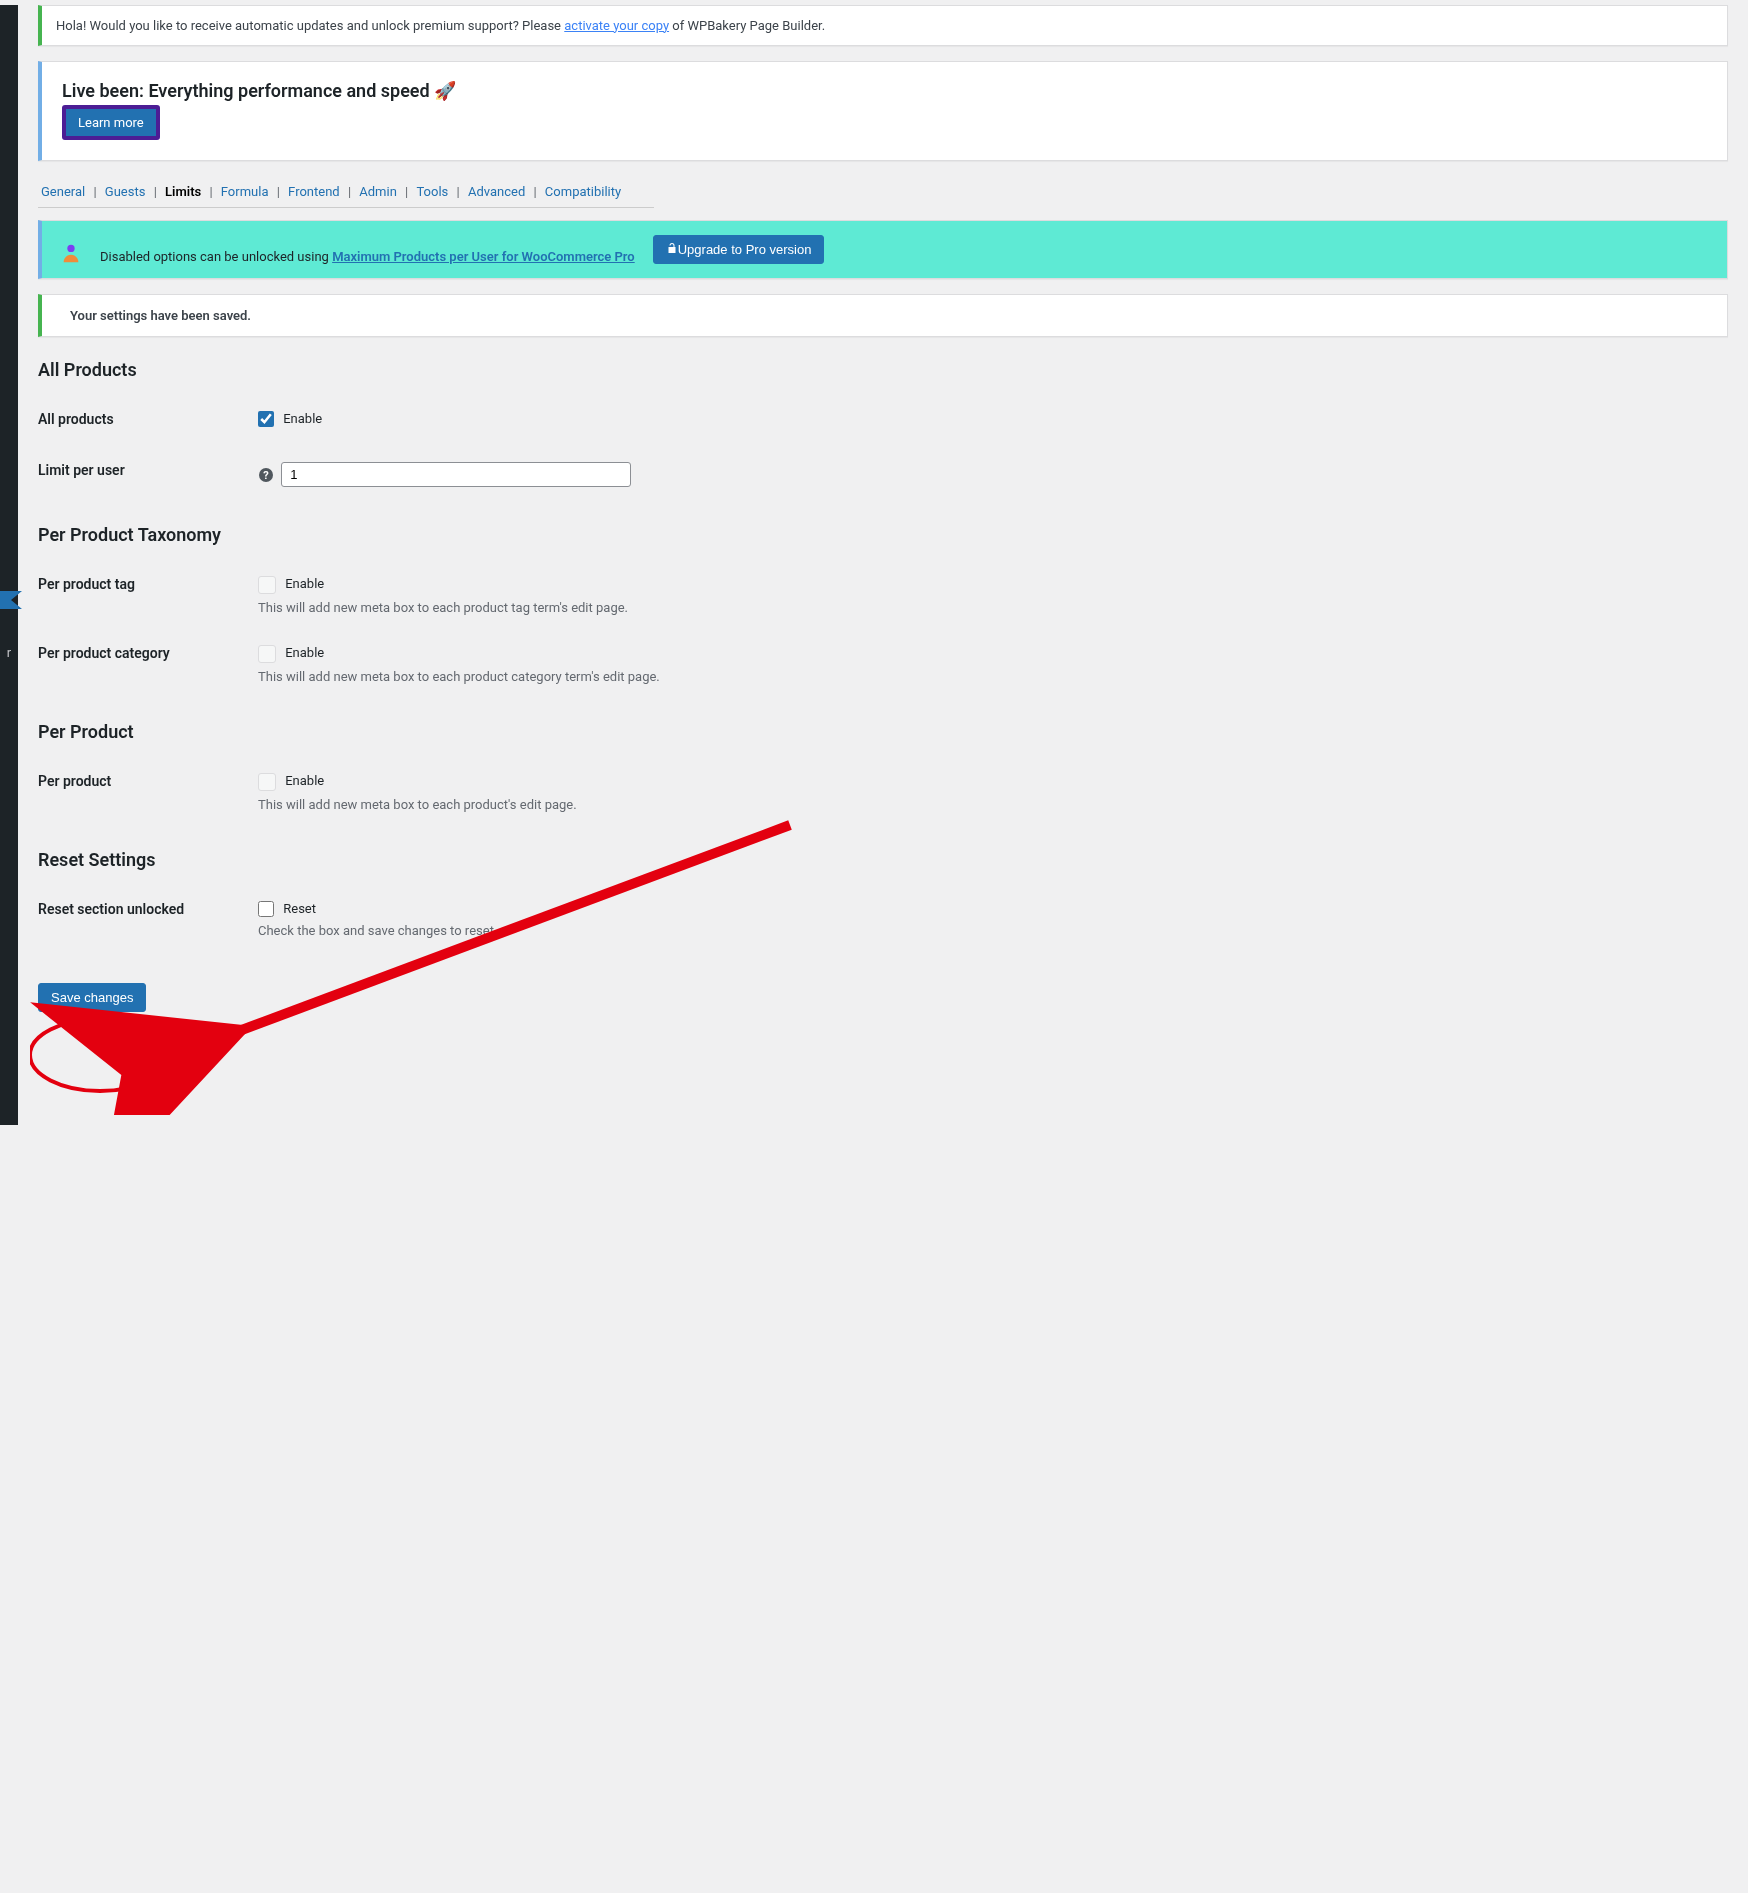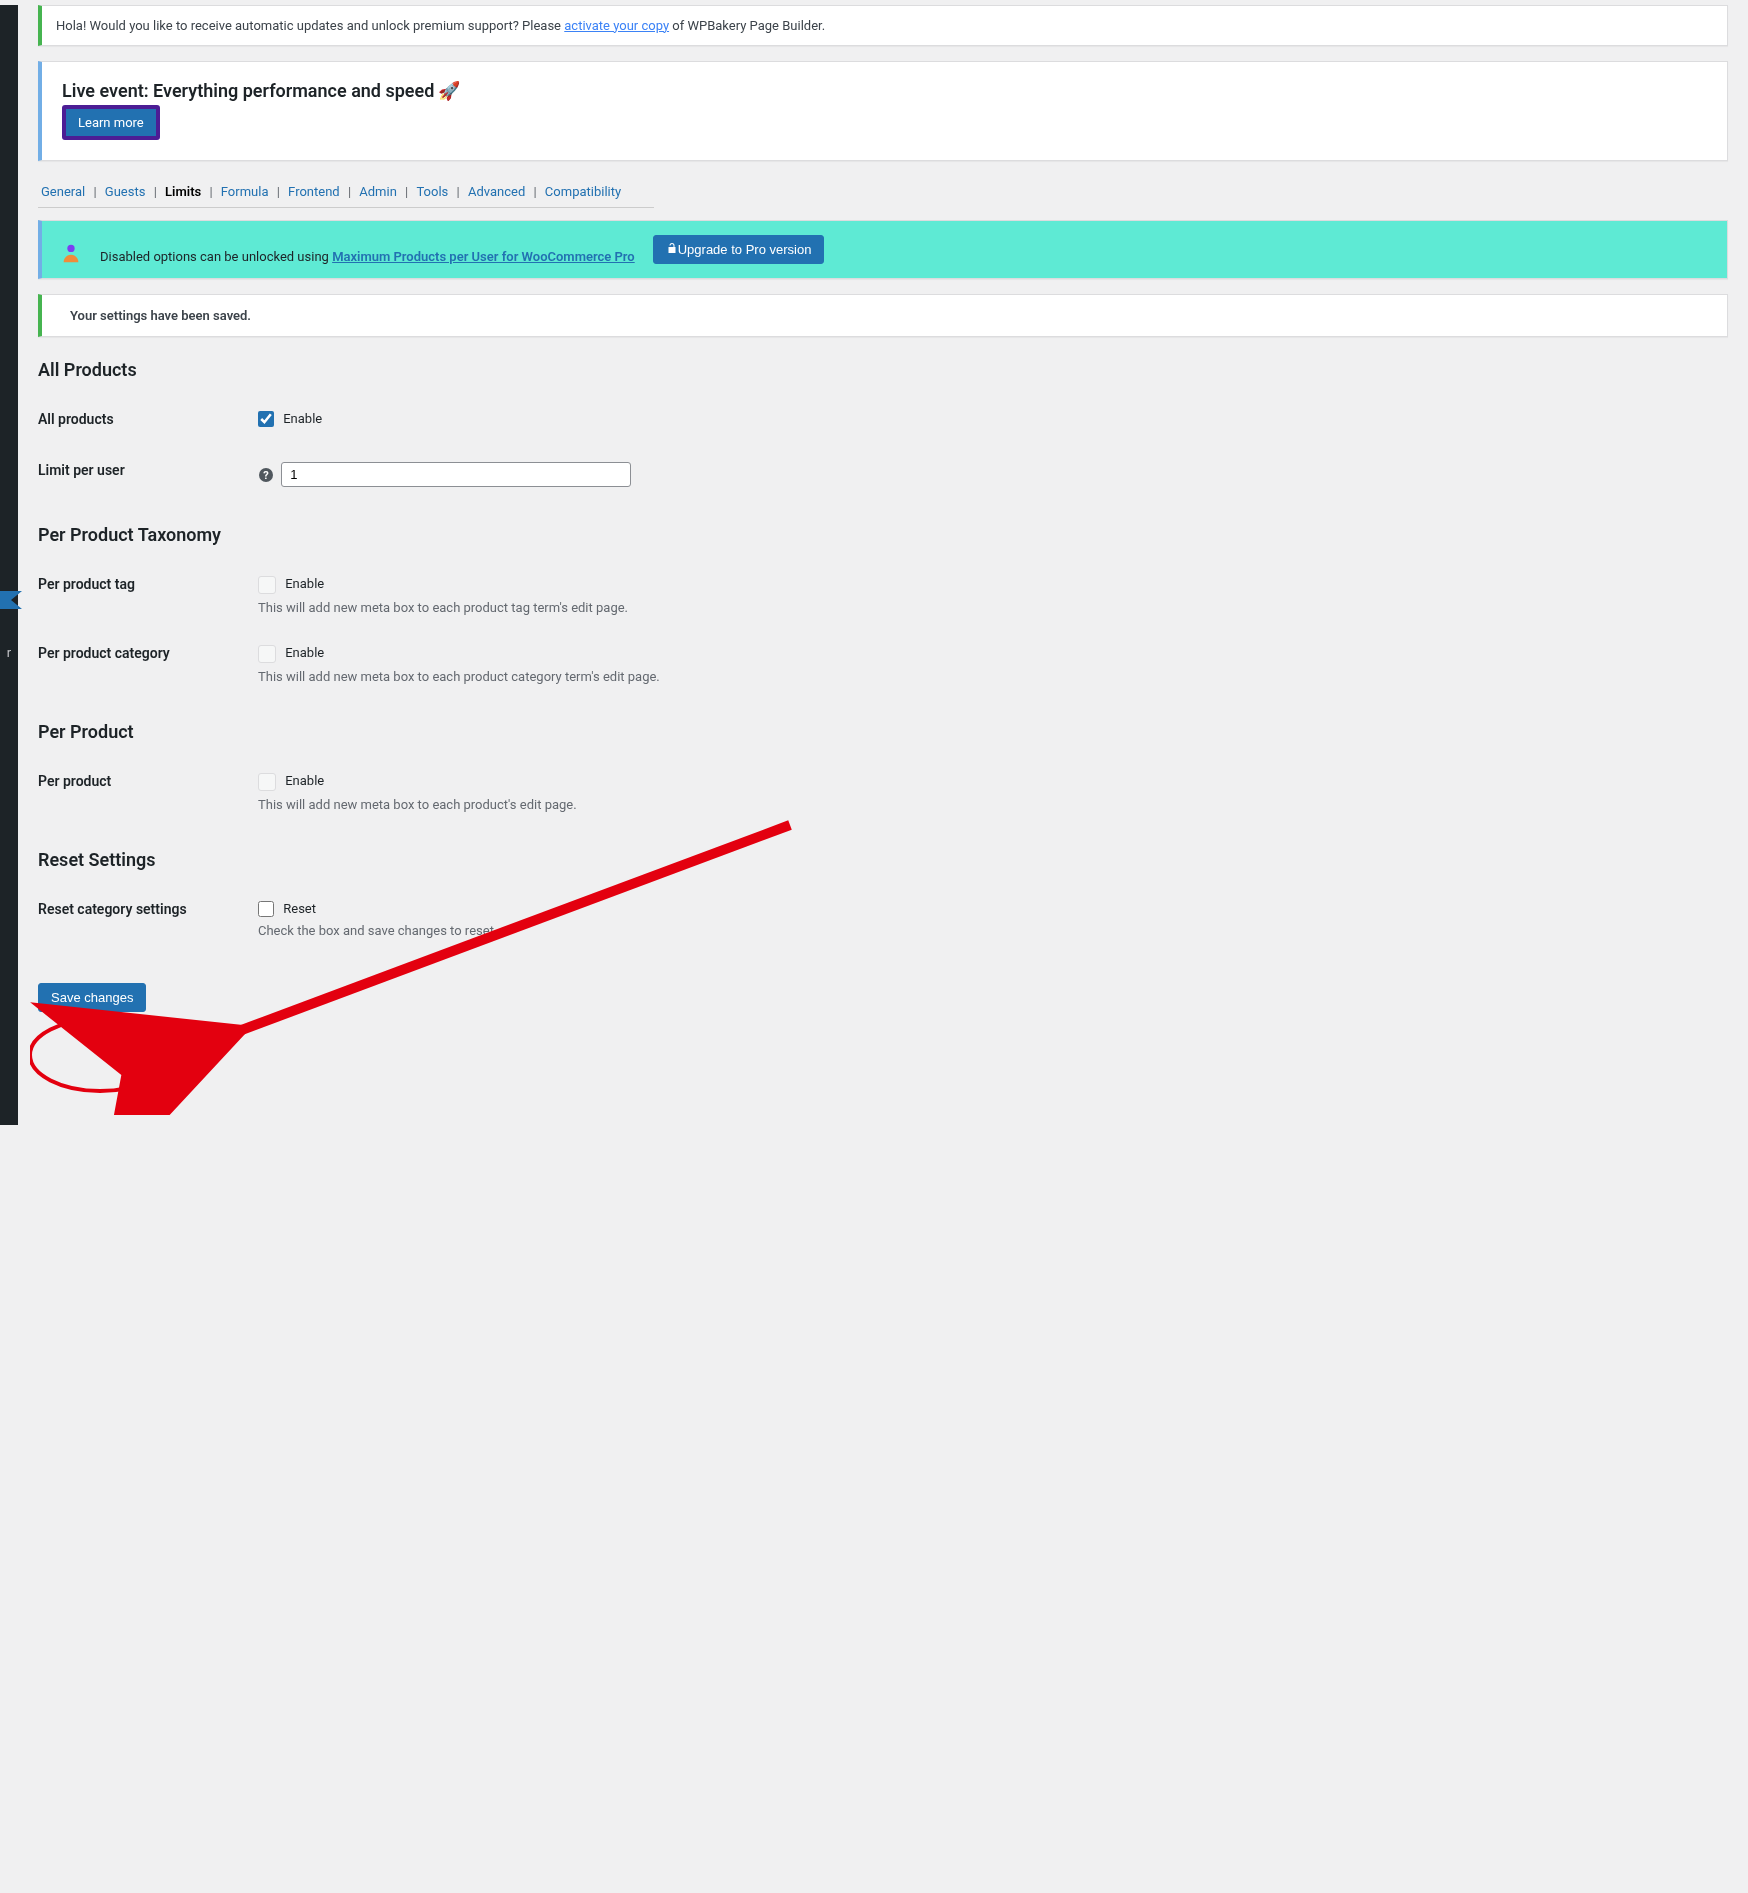--- a/index.html
+++ b/index.html
@@ -60,21 +60,21 @@
 
   <div class="main">
 
     <div class="notice">
       <p>
         <span>Hola! Would you like to receive automatic updates and unlock premium support? Please </span><a href="#">activate your copy</a><span> of WPBakery Page Builder.</span>
       </p>
     </div>
 
     <div class="notice info big">
-      <h2><span>Live event: Everything performance and speed </span><span class="rocket">🚀</span></h2>
+      <h2><span>Live been: Everything performance and speed </span><span class="rocket">🚀</span></h2>
       <a class="btn-learn">Learn more</a>
     </div>
 
     <ul class="subsubsub">
       <li><a>General</a></li><li class="sep"> | </li>
       <li><a>Guests</a></li><li class="sep"> | </li>
       <li class="current"><a>Limits</a></li><li class="sep"> | </li>
       <li><a>Formula</a></li><li class="sep"> | </li>
       <li><a>Frontend</a></li><li class="sep"> | </li>
       <li><a>Admin</a></li><li class="sep"> | </li>
@@ -173,21 +173,21 @@
           <p class="description">This will add new meta box to each product's edit page.</p>
         </td>
       </tr>
     </tbody>
       </table>
 
     <h2 class="section">Reset Settings</h2>
     <table class="form-table">
       <tbody>
           <tr>
-        <th>Reset category settings</th>
+        <th>Reset section unlocked</th>
         <td>
           <label>
             <input type="checkbox" style="">
             <span>Reset</span>
           </label>
           <p class="description">Check the box and save changes to reset.</p>
         </td>
       </tr>
     </tbody>
       </table>

